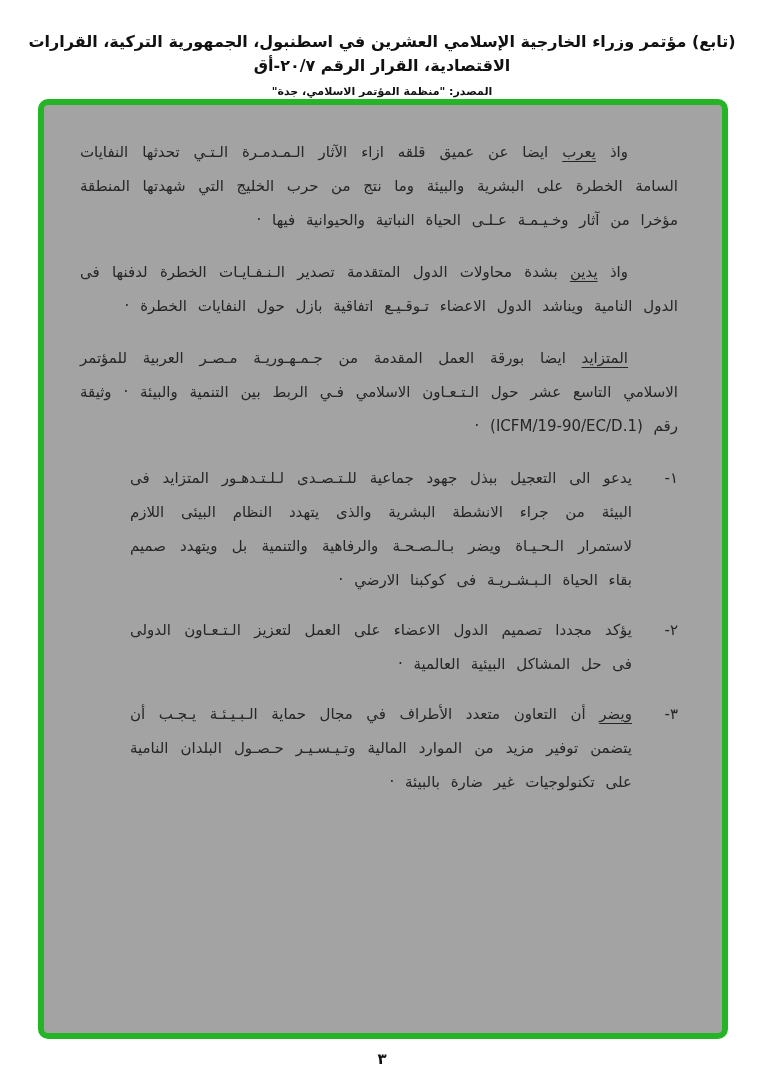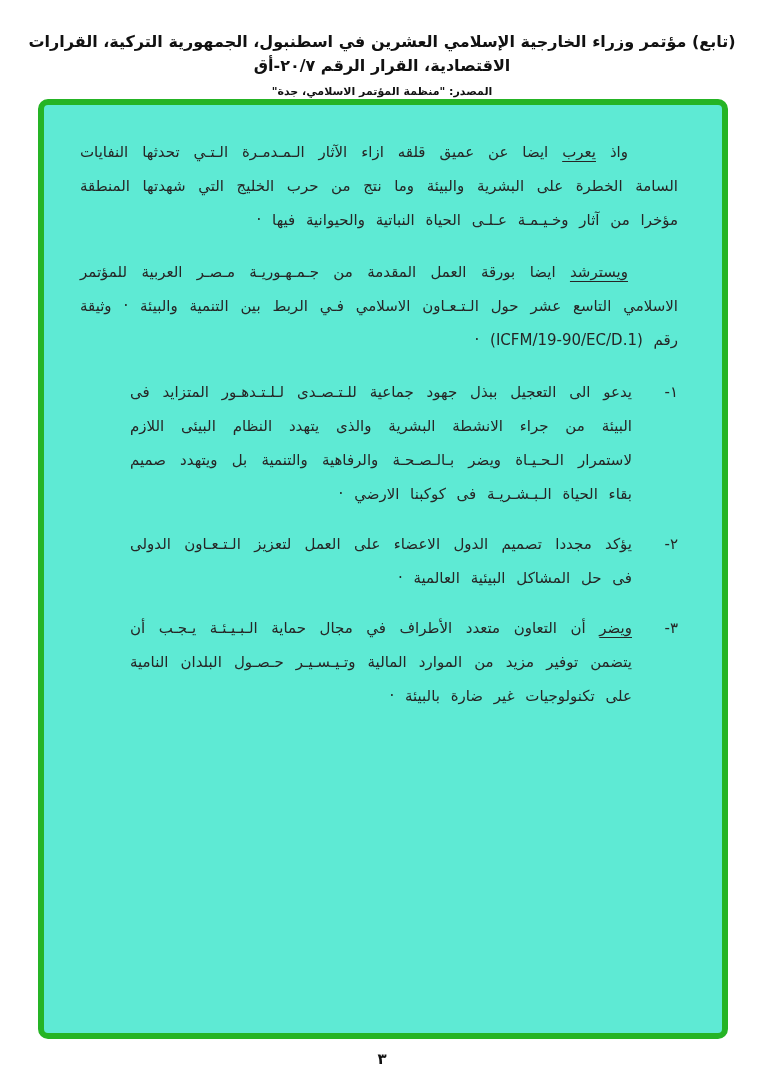--- a/index.html
+++ b/index.html
@@ -8,21 +8,21 @@
     font-family:"DejaVu Sans","Liberation Sans",sans-serif;color:#1e1e1e;
     overflow:hidden;
   }
   
   .header{position:absolute;top:30px;left:0;width:764px;text-align:center;direction:rtl;}
   .header-line1{font-size:16px;font-weight:bold;letter-spacing:0;line-height:24px;padding:0 12px;color:#111;}
   .header-line2{font-size:11px;font-weight:bold;margin-top:7px;color:#111;}
   
   .frame{
     position:absolute;left:38px;top:99px;width:690px;height:940px;box-sizing:border-box;
-    border:6px solid #25b425;border-radius:10px;background:#5eead4;padding-left:39px;
+    border:6px solid #25b425;border-radius:10px;background:#a3a3a3;padding-left:39px;
   }
   .frame-inner{
     position:absolute;top:26px;right:44px;left:36px;
     direction:rtl;text-align:justify;
     font-size:15px;line-height:34px;word-spacing:6px;color:#262626;
   }
   .para{margin:0 0 18px 0;text-indent:50px;}
   .para:first-child{margin-top:4px;}
   .u{text-decoration:underline;text-underline-offset:4px;}
   .items{margin-top:10px;}
@@ -39,23 +39,24 @@
 <div class="header">
   <div class="header-line1">(تابع) مؤتمر وزراء الخارجية الإسلامي العشرين في اسطنبول، الجمهورية التركية، القرارات الاقتصادية، القرار الرقم ٢٠/٧-أق</div>
   <div class="header-line2">المصدر: "منظمة المؤتمر الاسلامي، جدة"</div>
 </div>
 
 <div class="frame">
   <div class="frame-inner">
 
     <p class="para"><span>واذ </span><span class="u">يعرب</span><span> ايضا عن عميق قلقه ازاء الآثار الـمـدمـرة الـتـي تحدثها النفايات السامة الخطرة على البشرية والبيئة وما نتج من حرب الخليج التي شهدتها المنطقة مؤخرا من آثار وخـيـمـة عـلـى الحياة النباتية والحيوانية فيها ·</span></p>
 
+    <p class="para"><span>واذ </span><span class="u">يدين</span><span> بشدة محاولات الدول المتقدمة تصدير الـنـفـايـات الخطرة لدفنها فى الدول النامية ويناشد الدول الاعضاء تـوقـيـع اتفاقية بازل حول النفايات الخطرة ·</span></p>
 
 
-    <p class="para"><span></span><span class="u">ويسترشد</span><span> ايضا بورقة العمل المقدمة من جـمـهـوريـة مـصـر العربية للمؤتمر الاسلامي التاسع عشر حول الـتـعـاون الاسلامي فـي الربط بين التنمية والبيئة · وثيقة رقم (ICFM/19-90/EC/D.1) ·</span></p>
+    <p class="para"><span></span><span class="u">المتزايد</span><span> ايضا بورقة العمل المقدمة من جـمـهـوريـة مـصـر العربية للمؤتمر الاسلامي التاسع عشر حول الـتـعـاون الاسلامي فـي الربط بين التنمية والبيئة · وثيقة رقم (ICFM/19-90/EC/D.1) ·</span></p>
 
     <div class="items">
 
       <div class="item">
         <div class="item-num">١-</div>
         <div class="item-text"><span class="u"></span><span>يدعو الى التعجيل ببذل جهود جماعية للـتـصـدى لـلـتـدهـور المتزايد فى البيئة من جراء الانشطة البشرية والذى يتهدد النظام البيئى اللازم لاستمرار الـحـيـاة ويضر بـالـصـحـة والرفاهية والتنمية بل ويتهدد صميم بقاء الحياة الـبـشـريـة فى كوكبنا الارضي ·</span></div>
       </div>
 
       <div class="item">
         <div class="item-num">٢-</div>

